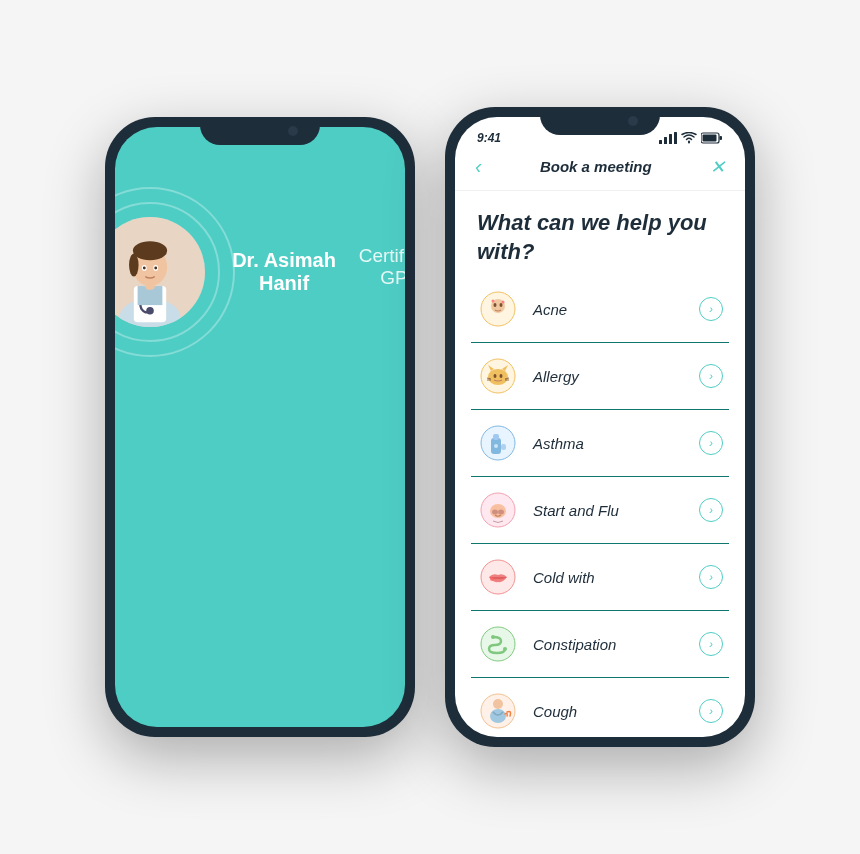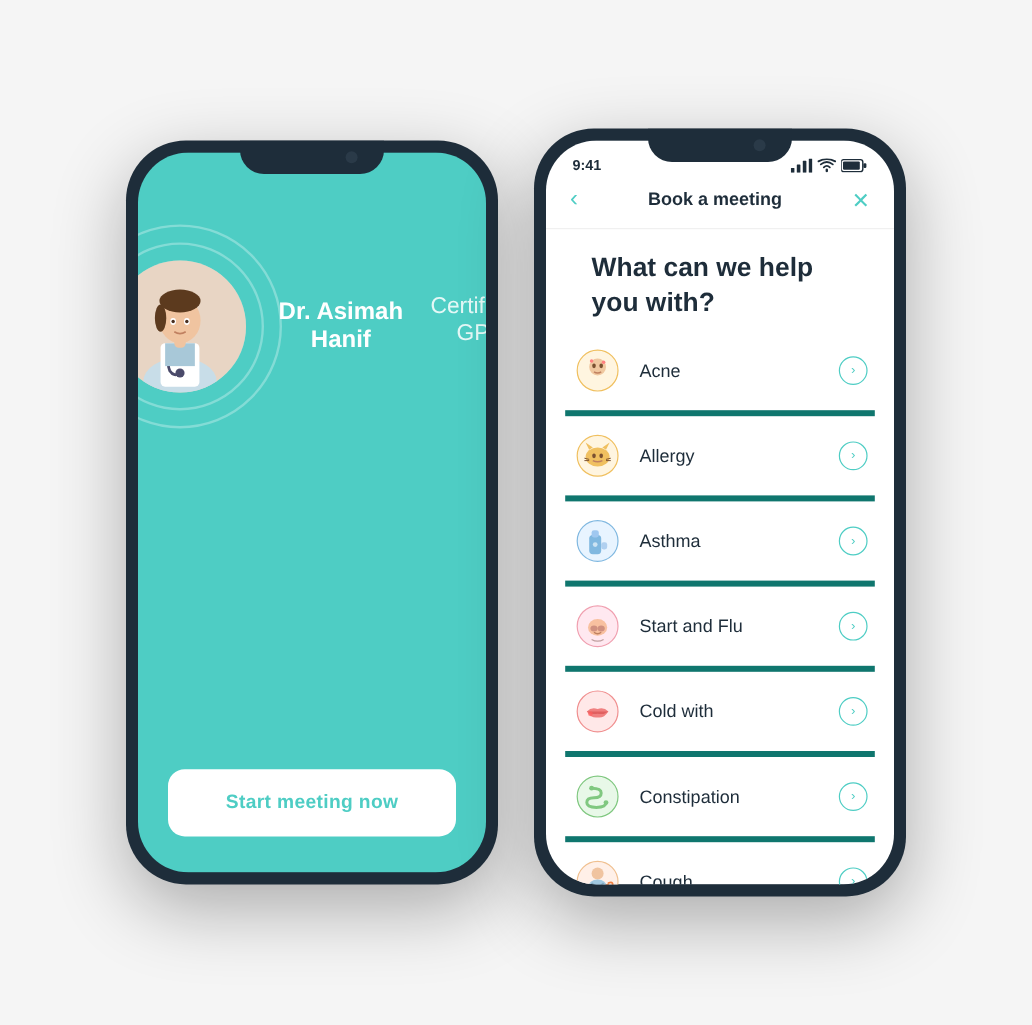--- a/index.html
+++ b/index.html
@@ -28,20 +28,21 @@
       position: relative;
       overflow: hidden;
     }
     .phone-left {
       width: 310px;
       height: 620px;
     }
     .phone-right {
       width: 310px;
       height: 640px;
+      font-style: italic;
     }
 
     
     .notch {
       position: absolute;
       top: 0;
       left: 50%;
       transform: translateX(-50%);
       width: 120px;
       height: 28px;
@@ -190,33 +191,33 @@
     .nav-close {
       color: #4ecdc4;
       font-size: 18px;
       font-weight: 300;
       cursor: pointer;
     }
     .page-heading {
       font-size: 22px;
       font-weight: 800;
       color: #1e2d3a;
-      padding: 18px 38px 10px;
+      padding: 18px 22px 10px;
       line-height: 1.3;
     }
     .list-container {
       flex: 1;
       overflow-y: auto;
       padding: 0 16px;
     }
     .list-item {
       display: flex;
       align-items: center;
       padding: 12px 6px;
-      border-bottom: 5px solid #0f766e;
+      border-bottom: 1px solid #0f766e;
       cursor: pointer;
       gap: 14px;
     }
     .list-item:last-child { border-bottom: none; }
     .item-icon {
       width: 42px;
       height: 42px;
       flex-shrink: 0;
       display: flex;
       align-items: center;
@@ -281,21 +282,20 @@
                 <ellipse cx="51" cy="43" rx="2.5" ry="3" fill="white"></ellipse>
                 <circle cx="39" cy="43" r="1.5" fill="#4a3020"></circle>
                 <circle cx="51" cy="43" r="1.5" fill="#4a3020"></circle>
                 <path d="M40 52 Q45 55 50 52" stroke="#c08060" stroke-width="1.5" fill="none"></path>
               </svg>
             </div>
           </div>
           <p class="doctor-name">Dr. Asimah Hanif</p>
           <p class="doctor-title">Certified GP</p>
         </div>
-        <button class="start-btn">Start meeting now</button>
       </div>
     </div>
   </div>
 
   <div class="phone phone-right">
     <div class="notch">
       <div class="notch-dot"></div>
     </div>
     <div class="screen">
       <div class="screen-white">

